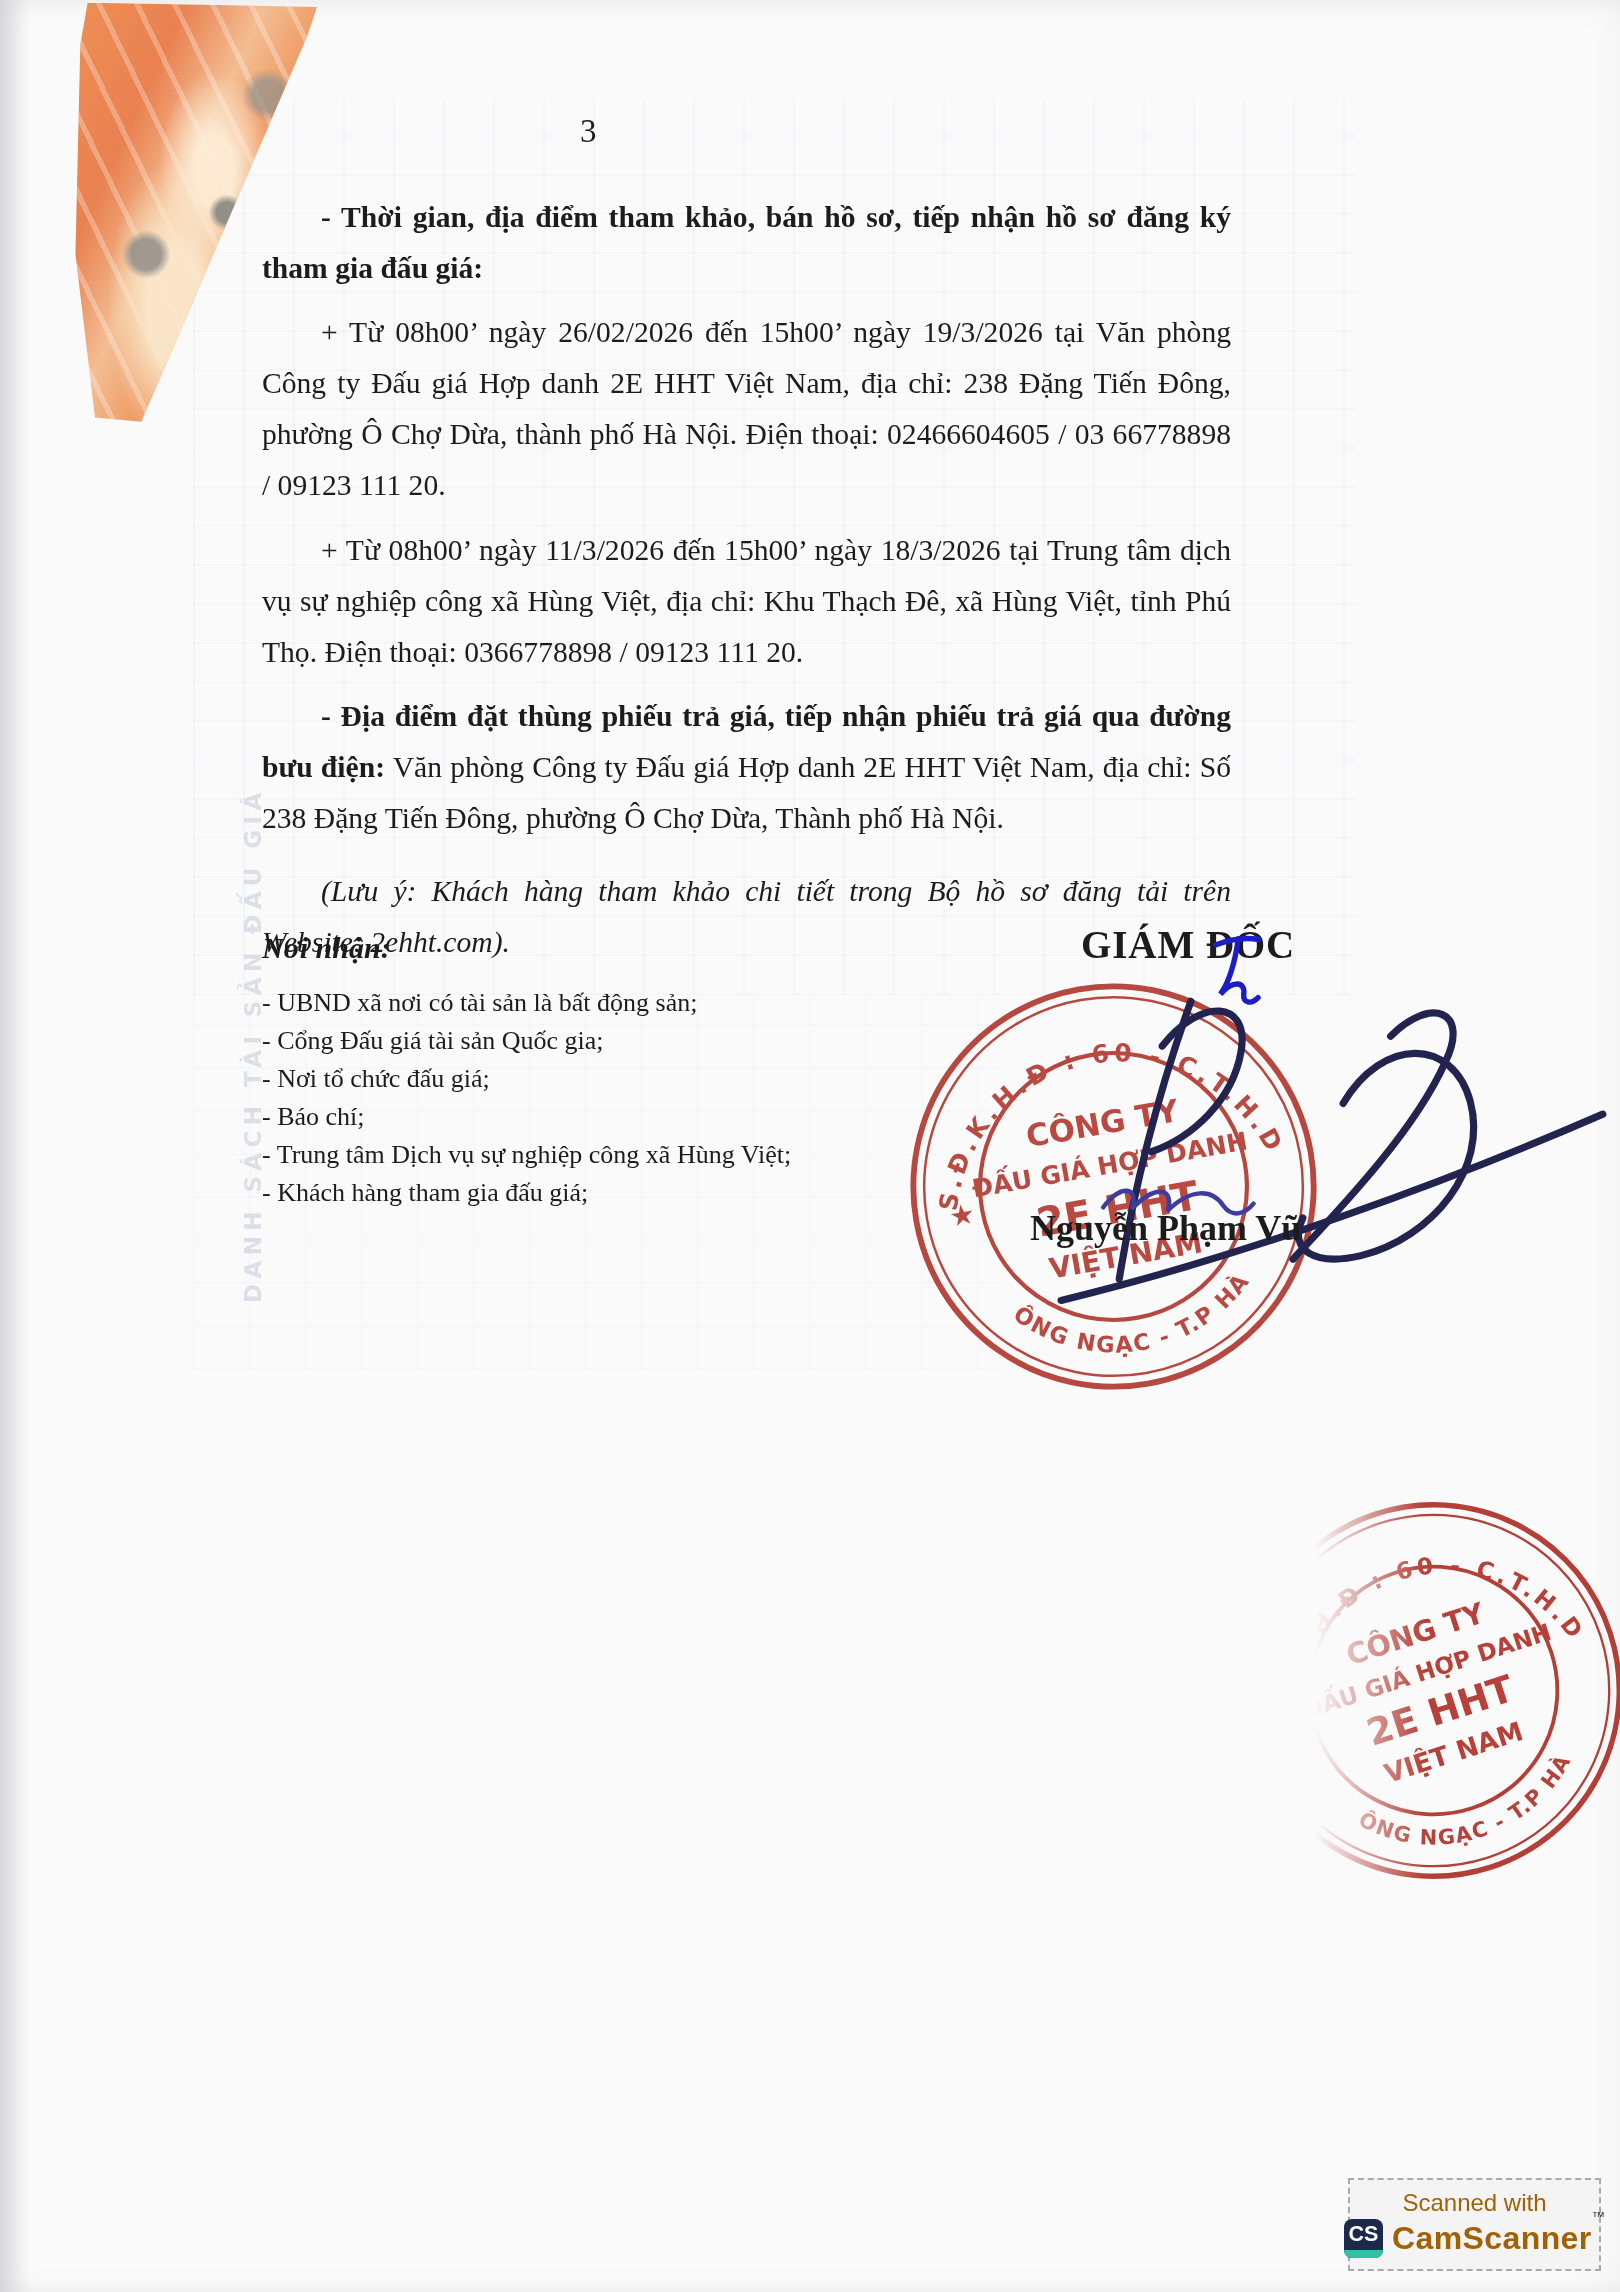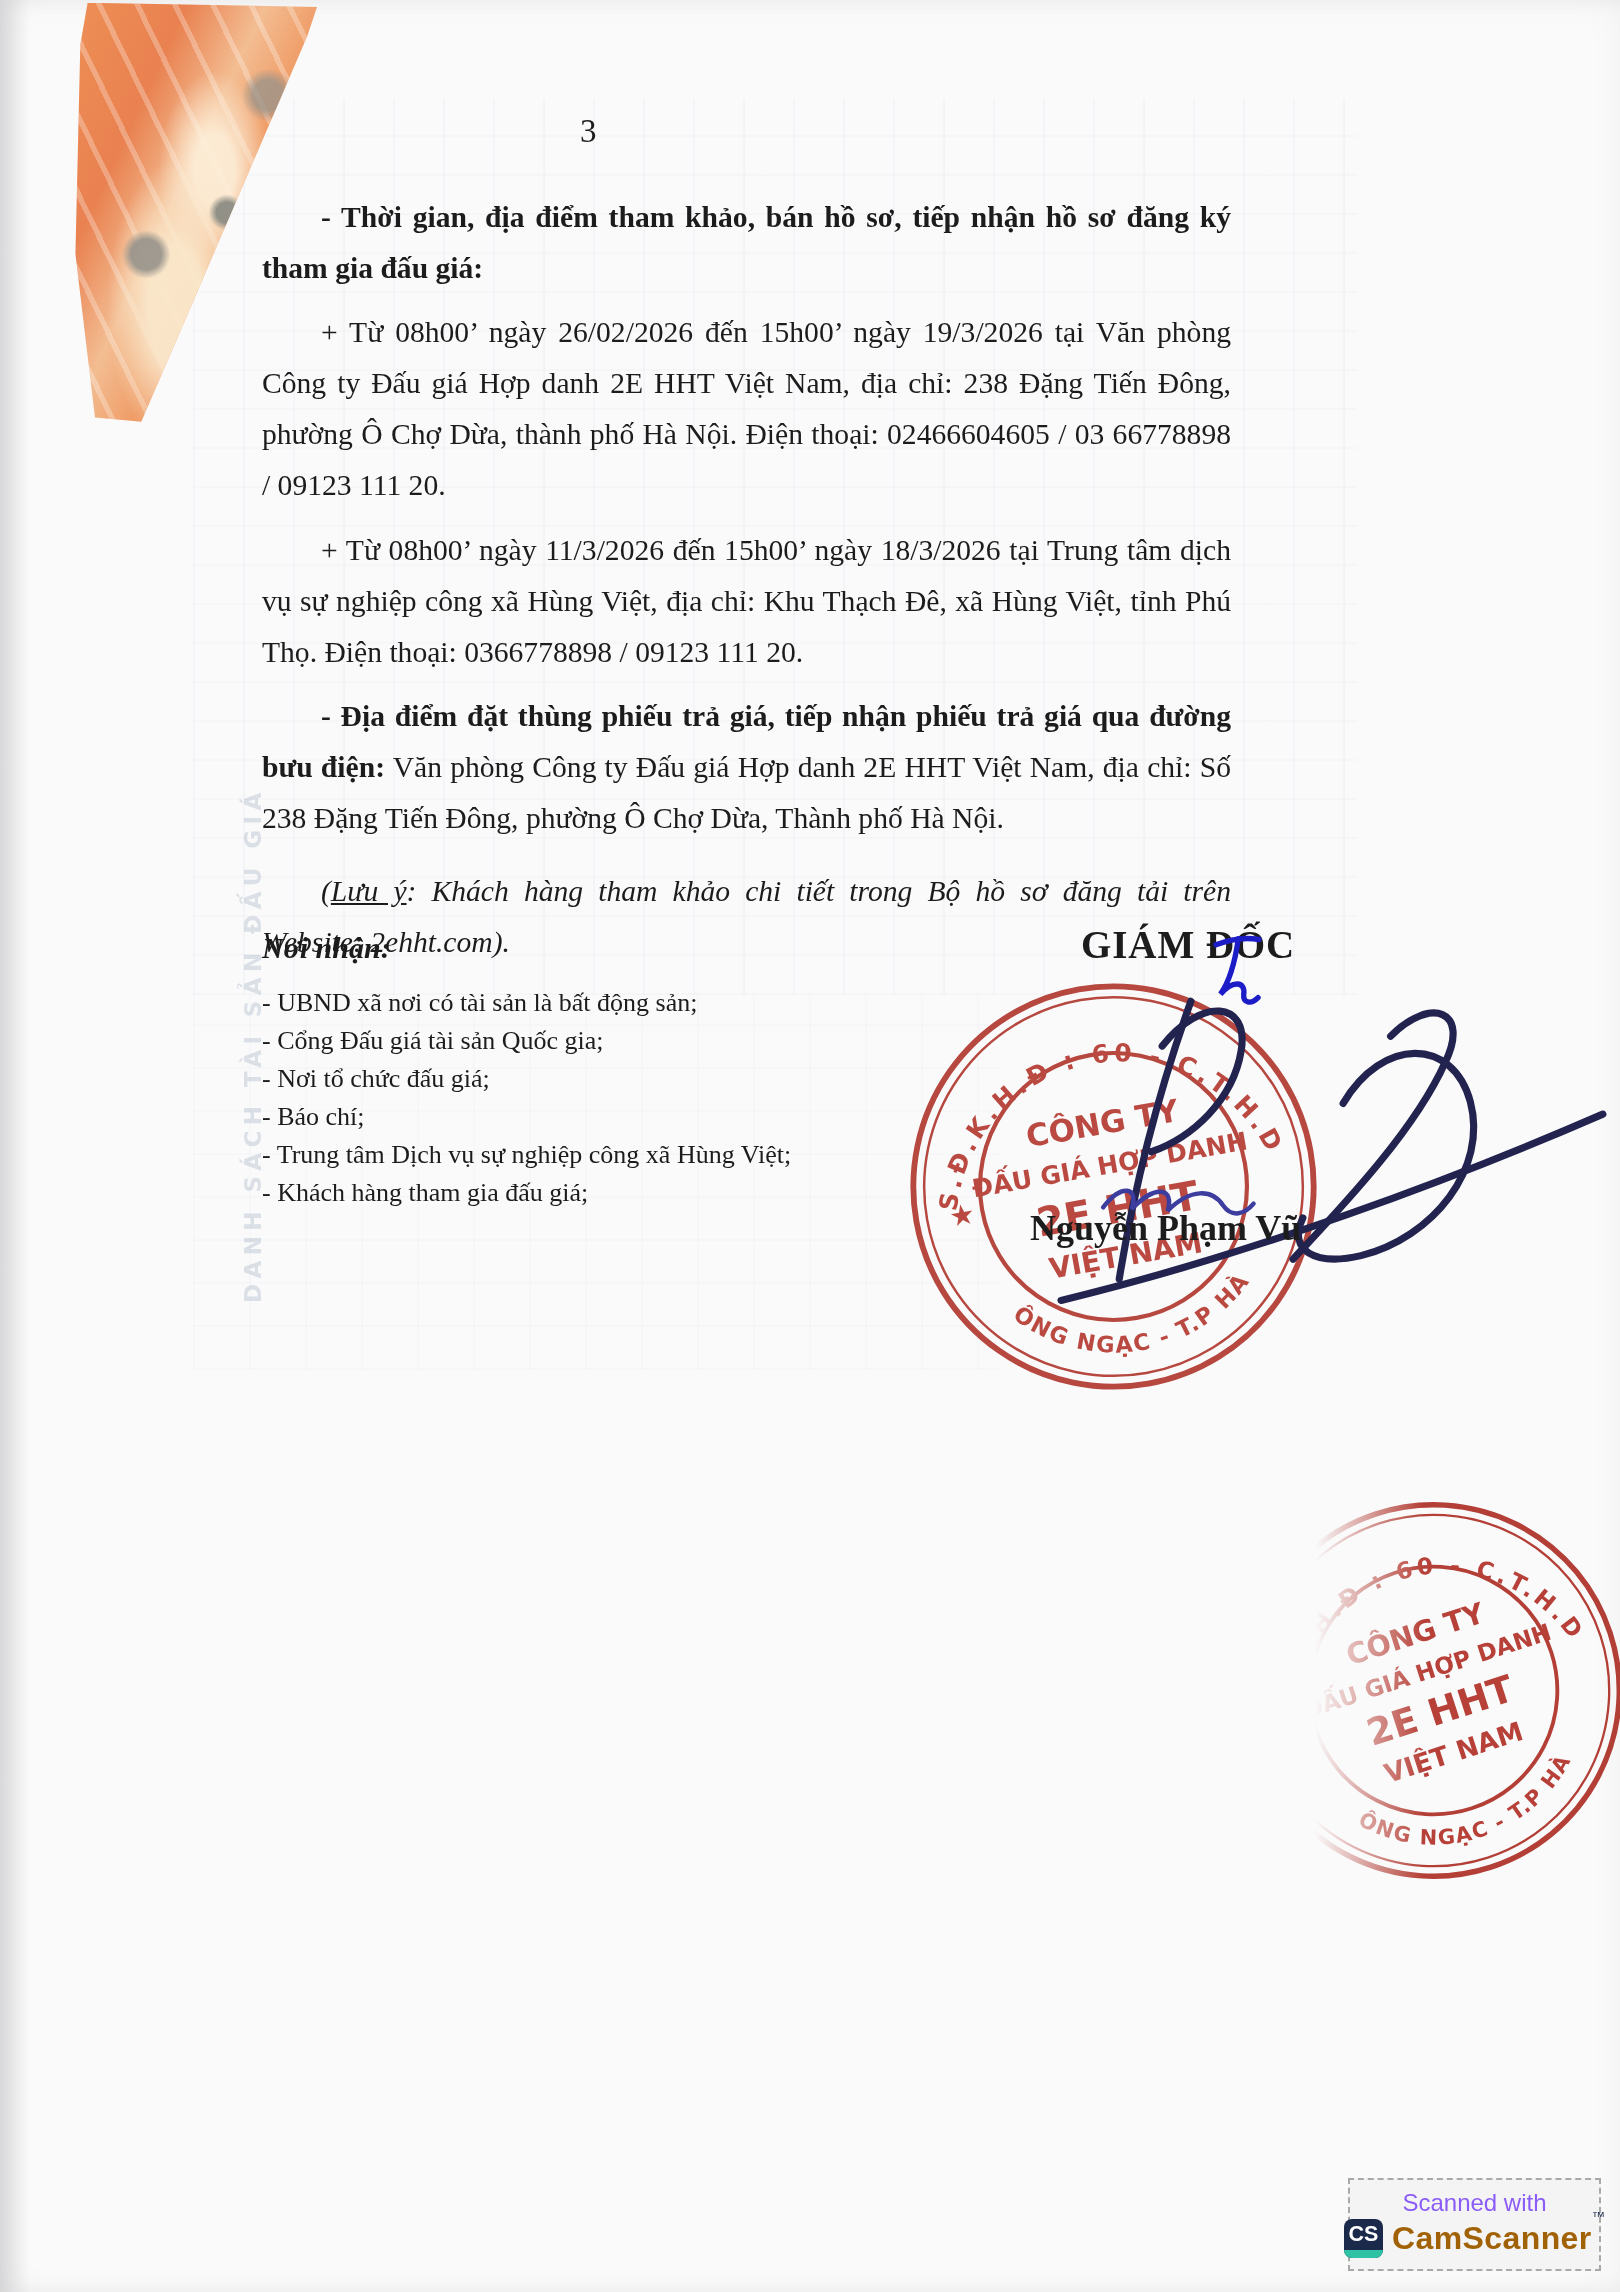--- a/index.html
+++ b/index.html
@@ -44,37 +44,37 @@
       repeating-linear-gradient(64deg, rgba(255,255,255,0.28) 0 5.4px, rgba(255,255,255,0) 5.4px 34px),
       linear-gradient(115deg,#ee8f55 0%,#e98150 26%,#f3bd92 44%,#ef9c66 58%,#e87d4c 78%,#efa078 100%);
   }
   
   .page-number{position:absolute;left:580px;top:113px;font-size:33px;}
   .doc-body{position:absolute;left:262px;top:192px;width:969px;
     font-size:29.6px;line-height:51px;text-align:justify;}
   .doc-body p{margin:0 0 13.4px 0;text-indent:59px;}
   .bold{font-weight:bold;}
   .note{font-style:italic;margin-top:21.5px !important;}
-  .ul{text-decoration:underline;}
+  .ul{}
   .recipients{position:absolute;left:262px;top:931px;width:627px;}
   .rec-label{font-size:30px;font-weight:bold;font-style:italic;margin-bottom:19px;}
   .rec-item{font-size:26px;line-height:38px;}
   .rec-item.last{margin-top:14.3px;}
   .sign-title{position:absolute;left:1059px;top:922px;font-size:39px;font-weight:bold;letter-spacing:0.9px;margin-left:22px;}
   .sign-name{position:absolute;left:1030px;top:1207px;font-size:36px;font-weight:bold;}
   .stamp{position:absolute;opacity:0.88;}
   .stamp-fade{position:absolute;left:1218px;top:1478px;width:242px;height:430px;
     background:linear-gradient(to right, rgba(250,250,251,1) 40%, rgba(250,250,251,0) 85%);}
   .sig-svg{position:absolute;left:931px;top:918px;}
   
   .cs-badge{position:absolute;left:1348px;top:2178px;width:253px;height:93px;
     background:#f4f4f4;border:2.7px dashed #a9a9a9;box-sizing:border-box;
     font-family:"Liberation Sans","DejaVu Sans",sans-serif;
     display:flex;flex-direction:column;align-items:center;justify-content:center;gap:3.6px;}
-  .cs-row1{color:#8b5cf6;font-size:24px;line-height:24px;}
+  .cs-row1{color:#a16207;font-size:24px;line-height:24px;}
   .cs-row2{display:flex;align-items:center;gap:9px;}
   .cs-logo{width:39px;height:39px;border-radius:8px;overflow:hidden;background:#1b2a4a;
     display:flex;flex-direction:column;}
   .cs-logo-top{flex:1;display:flex;align-items:center;justify-content:center;
     color:#fff;font-weight:bold;font-size:21.5px;letter-spacing:0px;}
   .cs-logo-bar{height:8px;background:#2fc2a5;}
   .cs-brand{color:#a16207;font-size:32px;font-weight:bold;letter-spacing:0.4px;}
   .cs-tm{color:#1b2a4a;font-size:13.4px;vertical-align:top;position:relative;top:-10.7px;}
   .stamp text{font-family:"DejaVu Sans","Liberation Sans",sans-serif;}
 </style>

